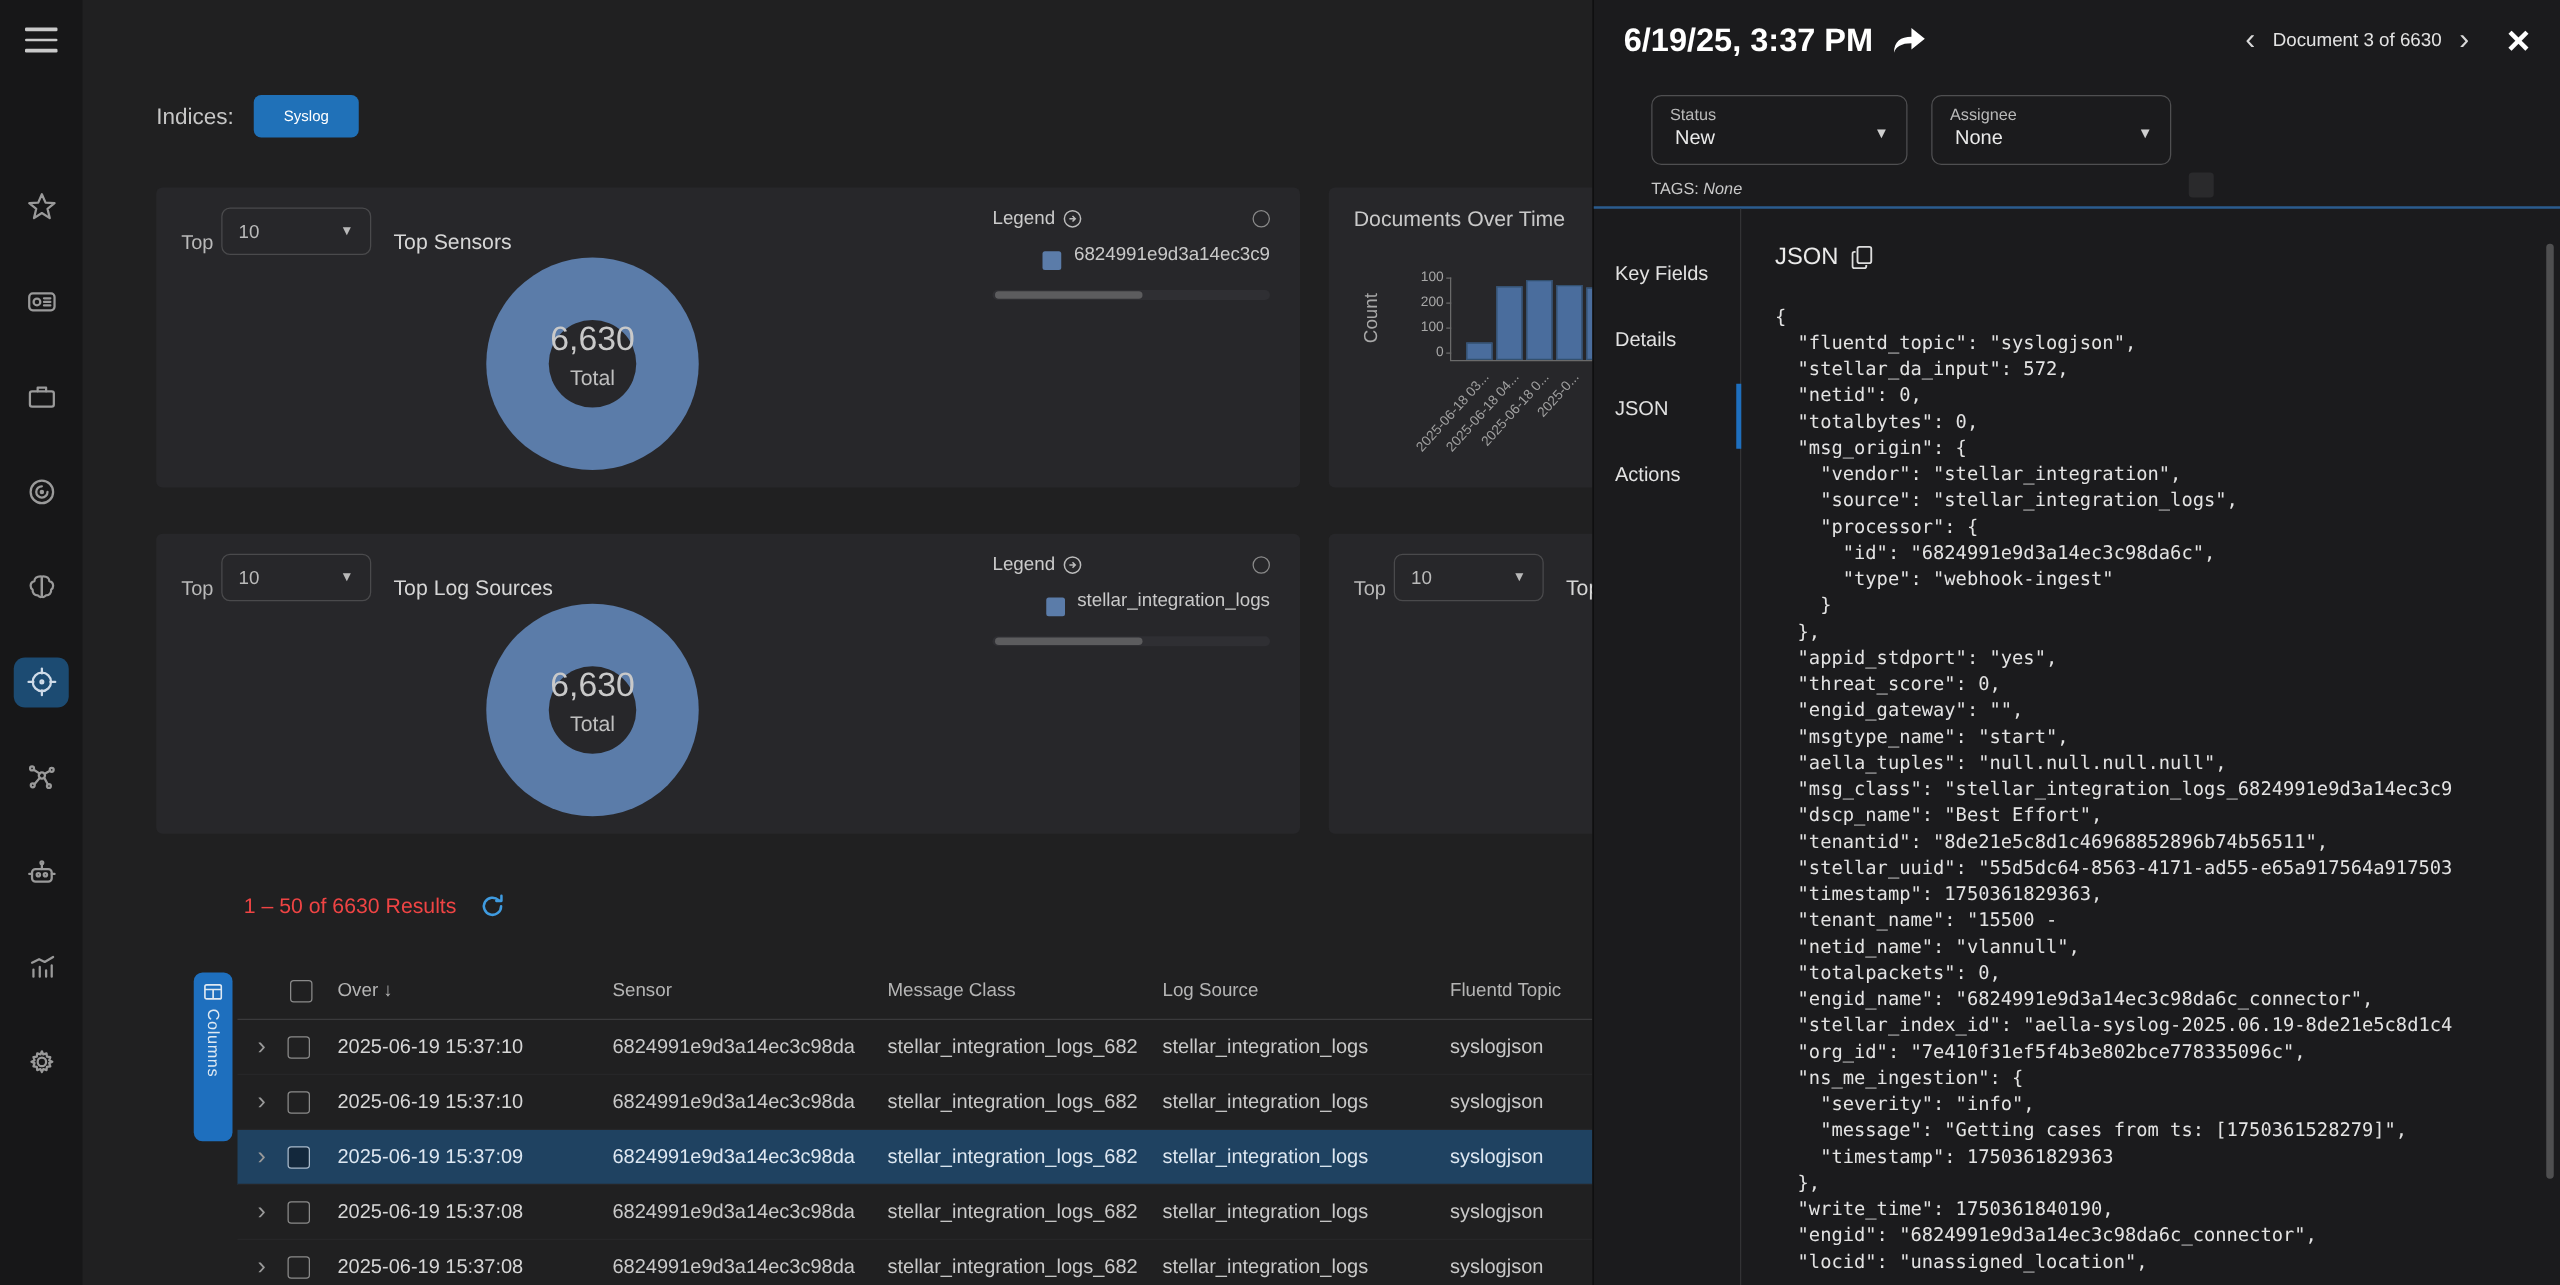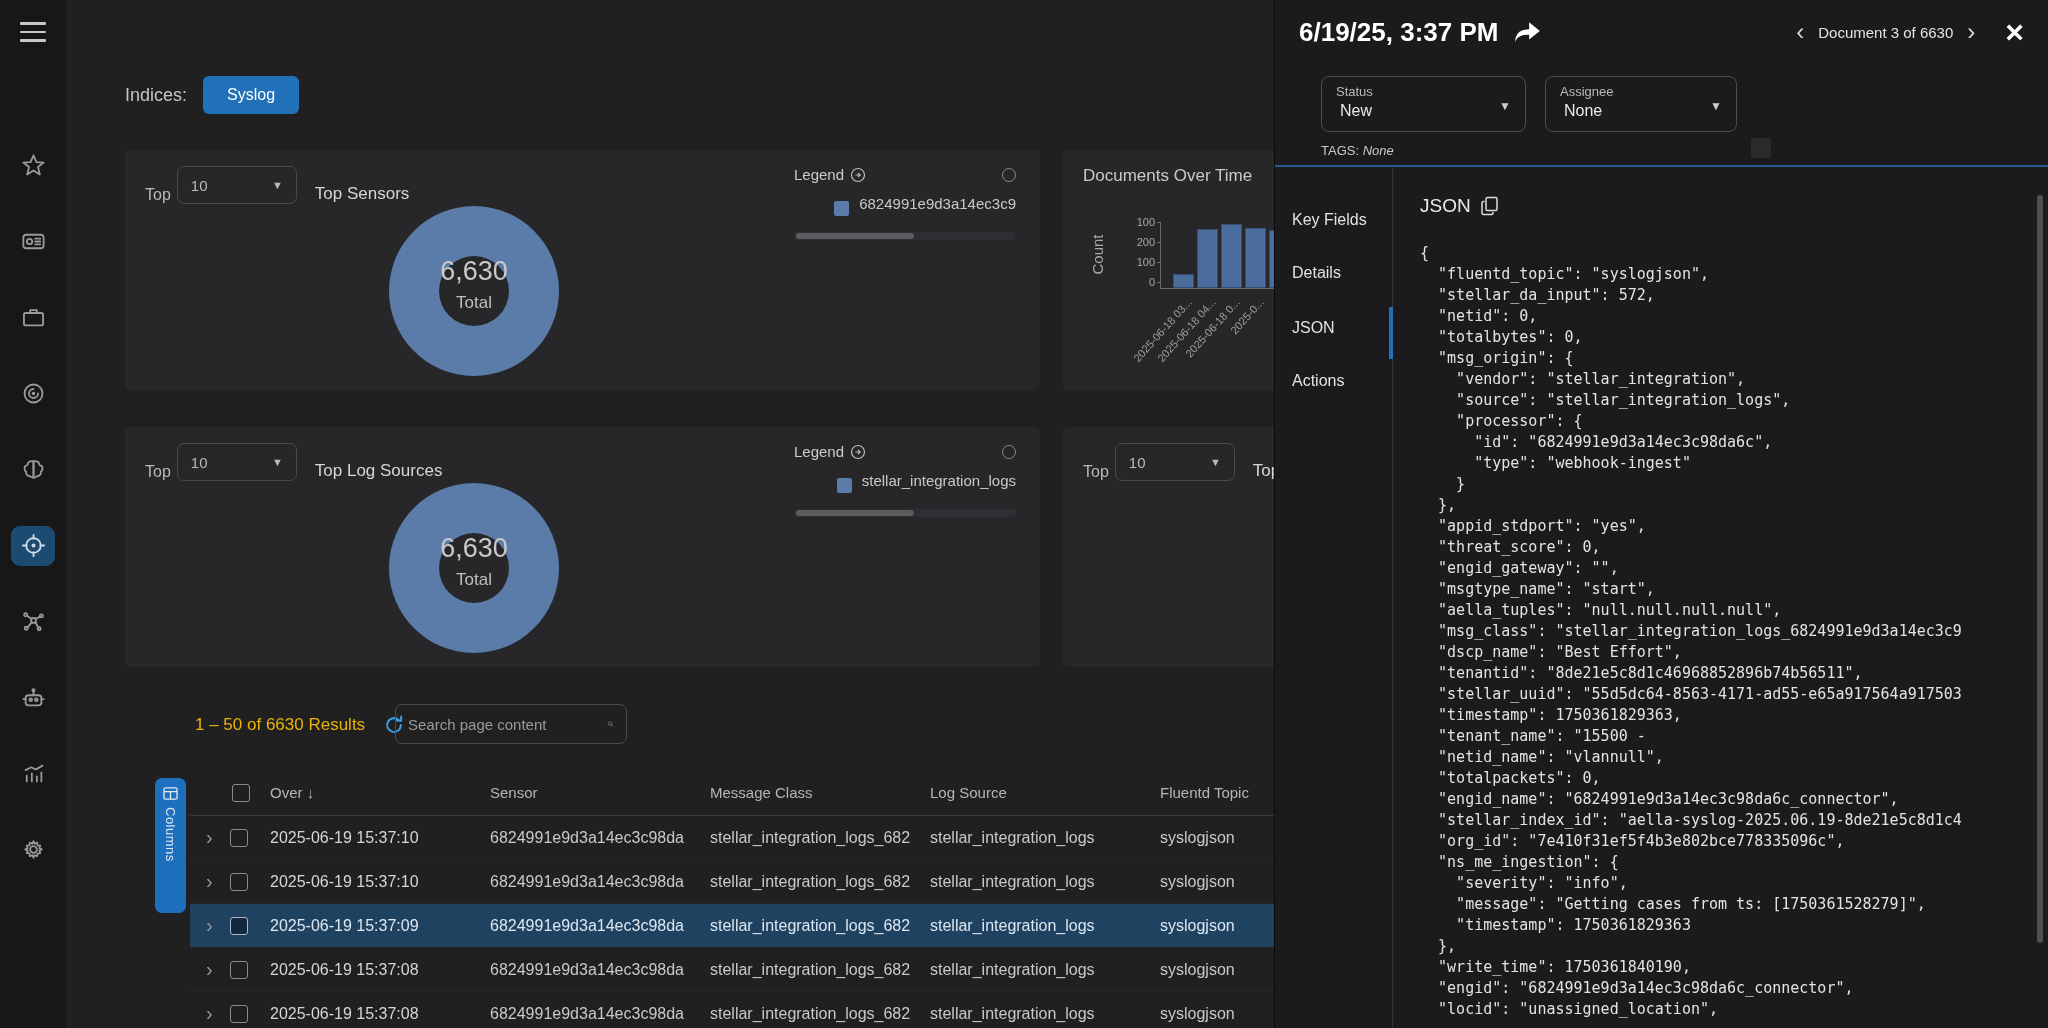--- a/index.html
+++ b/index.html
@@ -14,21 +14,21 @@
   .hamburger span { display:block; height:2.5px; background:#c9c9c9; border-radius:1px; }
   .nav-icons { margin-top:104px; display:flex; flex-direction:column; gap:36px; align-items:center; }
   .nav-item { width:44px; height:40px; display:flex; align-items:center; justify-content:center; border-radius:9px; cursor:pointer; }
   .nav-item svg { width:27px; height:27px; stroke:#9a9a9a; fill:none; stroke-width:1.6; stroke-linecap:round; stroke-linejoin:round; }
   .nav-item.active { background:#1c4b72; }
   .nav-item.active svg { stroke:#cfdbe8; }
   
   .main { position:absolute; left:66px; top:0; width:1208px; height:100%; overflow:hidden; }
   .indices-row { position:absolute; left:59px; top:76px; display:flex; align-items:center; gap:16px; }
   .indices-label { font-size:18px; color:#c6c6c6; }
-  .btn-syslog { background:#2071b8; color:#fff; font-size:16px; padding:10px 24px; border-radius:6px; border:none; cursor:pointer; }
+  .btn-syslog { background:#2071b8; color:#fff; font-size:12px; padding:10px 24px; border-radius:6px; border:none; cursor:pointer; }
   .btn-dictionary { background:transparent; color:#4d93d8; font-size:16px; padding:10px 20px; border-radius:6px; border:1px solid #3a3a3c; cursor:pointer; }
   .panel { position:absolute; background:#27272a; border-radius:5px; }
   .panel-head { position:absolute; left:20px; top:16px; display:flex; align-items:flex-end; gap:6px; }
   .top-label { font-size:16px; color:#b9b9b9; }
   .top-select { width:120px; height:38px; border:1px solid #4a4a4c; border-radius:7px; display:flex; align-items:center; justify-content:space-between; padding:0 13px; cursor:pointer; }
   .top-select .val { font-size:15px; color:#b9b9b9; }
   .caret { font-size:11px; color:#b9b9b9; }
   .panel-title { font-size:17px; color:#d6d6d6; margin-left:12px; }
   .donut { position:absolute; width:170px; height:170px; border-radius:50%; background:#5b7ca9; left:264px; top:56px; }
   .donut .hole { position:absolute; left:50px; top:50px; width:70px; height:70px; border-radius:50%; background:#27272a; }
@@ -50,21 +50,21 @@
   .ylab { position:absolute; left:4px; top:96px; font-size:15px; color:#a8a8a8; transform:rotate(-90deg); transform-origin:center; width:60px; text-align:center; }
   .axis { position:absolute; left:97px; top:72px; width:1px; height:66px; background:#6a6a6a; }
   .ytick { position:absolute; width:34px; text-align:right; font-size:11px; color:#a8a8a8; left:58px; }
   .ytick:after { content:""; position:absolute; right:-6px; top:6px; width:4px; height:1px; background:#6a6a6a; }
   .bars { position:absolute; left:102px; top:72px; width:300px; height:66px; }
   .bar { position:absolute; bottom:0; width:21px; background:#4a6d9d; border:1px solid #33506f; }
   .xlab { position:absolute; width:120px; text-align:right; font-size:11px; color:#9f9f9f; transform:rotate(-48deg); transform-origin:100% 0; }
   .baseline { position:absolute; left:97px; top:138px; width:210px; height:1px; background:#6a6a6a; }
   
   .results-bar { position:absolute; left:129px; top:714px; display:flex; align-items:center; gap:18px; }
-  .results-count { font-size:17px; color:#eab308; }
+  .results-count { font-size:17px; color:#ef4444; }
   .refresh { width:22px; height:22px; cursor:pointer; }
   .search-box { position:absolute; left:329px; top:704px; width:232px; height:40px; border:1px solid #4a4a4c; border-radius:7px; display:flex; align-items:center; padding:0 12px; }
   .search-box input { flex:1; background:transparent; border:none; outline:none; color:#d6d6d6; font-size:15px; font-family:"Liberation Sans",sans-serif; }
   .search-box input::placeholder { color:#9a9a9a; }
   .columns-tab { position:absolute; left:89px; top:778px; width:31px; height:135px; background:#1e6fbe; border-radius:7px; display:flex; flex-direction:column; align-items:center; padding-top:8px; gap:6px; cursor:pointer; }
   .columns-tab svg { width:15px; height:15px; }
   .columns-tab .vtext { writing-mode:vertical-rl; font-size:13px; color:#dfe9f2; letter-spacing:.5px; }
   .table { position:absolute; left:124px; top:770px; width:1084px; }
   .trow { display:grid; grid-template-columns:40px 40px 220px 220px 220px 230px 1fr; align-items:center; height:44px; }
   .thead { height:46px; border-bottom:1px solid #3a3a3c; }
@@ -311,27 +311,20 @@
       </div>
     </div>
 
     <div class="results-bar">
       <span class="results-count">1 – 50 of 6630 Results</span>
       <svg class="refresh" viewBox="0 0 24 24">
           <path d="M19.5 12 a7.5 7.5 0 1 1-2.2-5.3" fill="none" stroke="#3f9be0" stroke-width="2.2" stroke-linecap="round"></path>
           <polyline points="19.8 2.8 19.8 7.3 15.3 7.3" fill="none" stroke="#3f9be0" stroke-width="2.2" stroke-linecap="round" stroke-linejoin="round"></polyline>
         </svg>
     </div>
-    <div class="search-box">
-      <input type="text" placeholder="Search page content" style="">
-      <svg width="20" height="20" viewBox="0 0 24 24">
-          <circle cx="10.5" cy="10.5" r="6" fill="none" stroke="#9a9a9a" stroke-width="2"></circle>
-          <line x1="15" y1="15" x2="20" y2="20" stroke="#9a9a9a" stroke-width="2" stroke-linecap="round"></line>
-        </svg>
-    </div>
 
     <div class="columns-tab">
       <svg viewBox="0 0 16 16">
           <rect x="1" y="2" width="14" height="12" rx="1.5" fill="none" stroke="#dfe9f2" stroke-width="1.4"></rect>
           <line x1="1" y1="6" x2="15" y2="6" stroke="#dfe9f2" stroke-width="1.4"></line>
           <line x1="8" y1="6" x2="8" y2="14" stroke="#dfe9f2" stroke-width="1.4"></line>
         </svg>
       <span class="vtext">Columns</span>
     </div>
 

